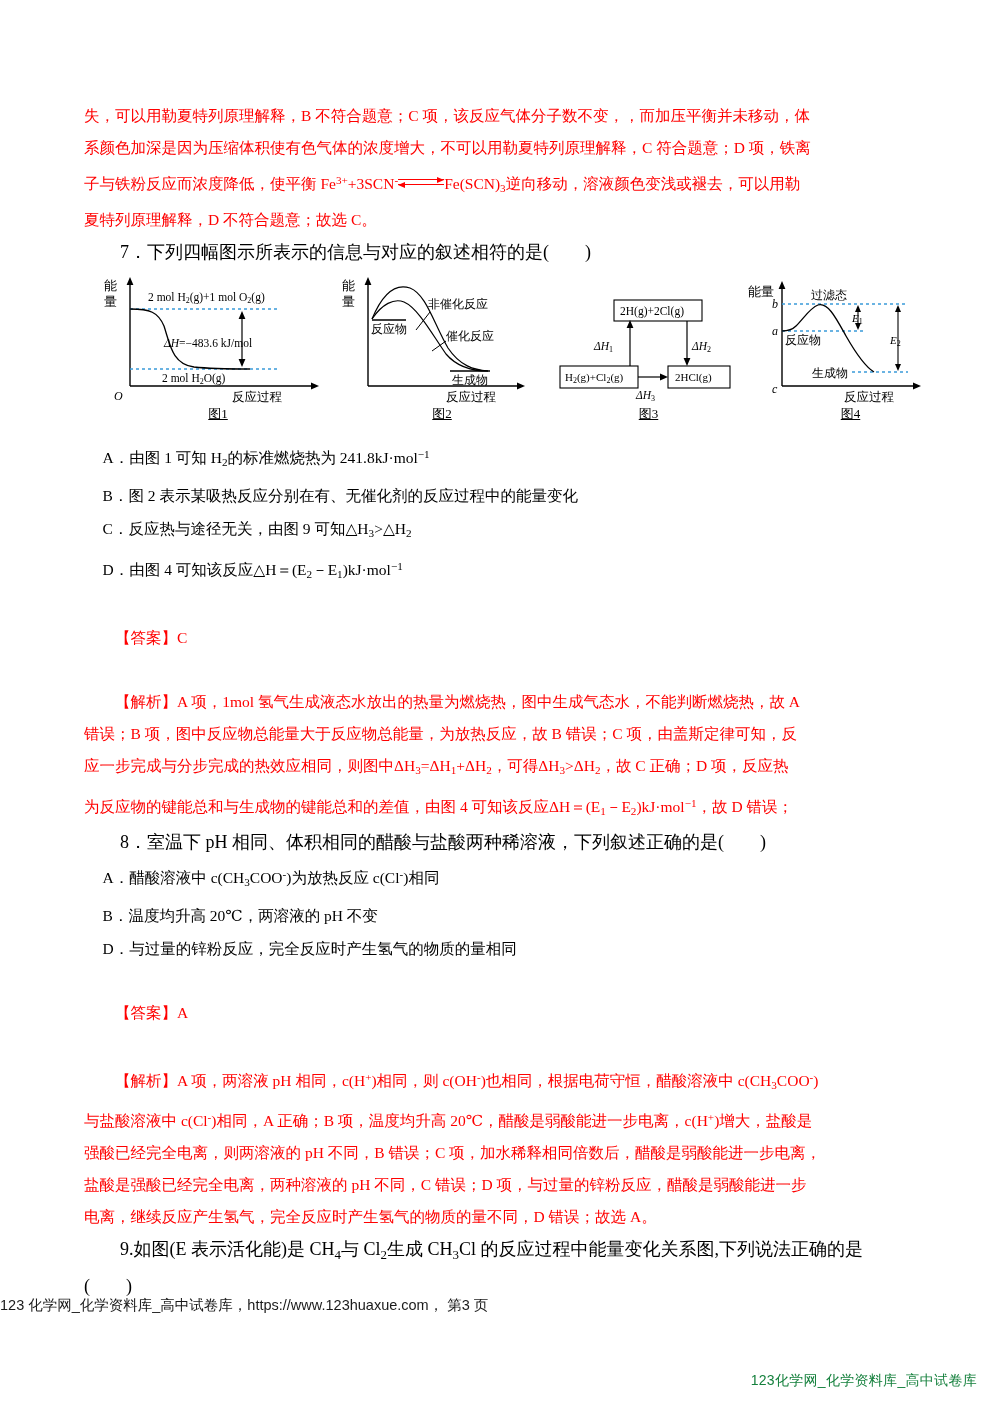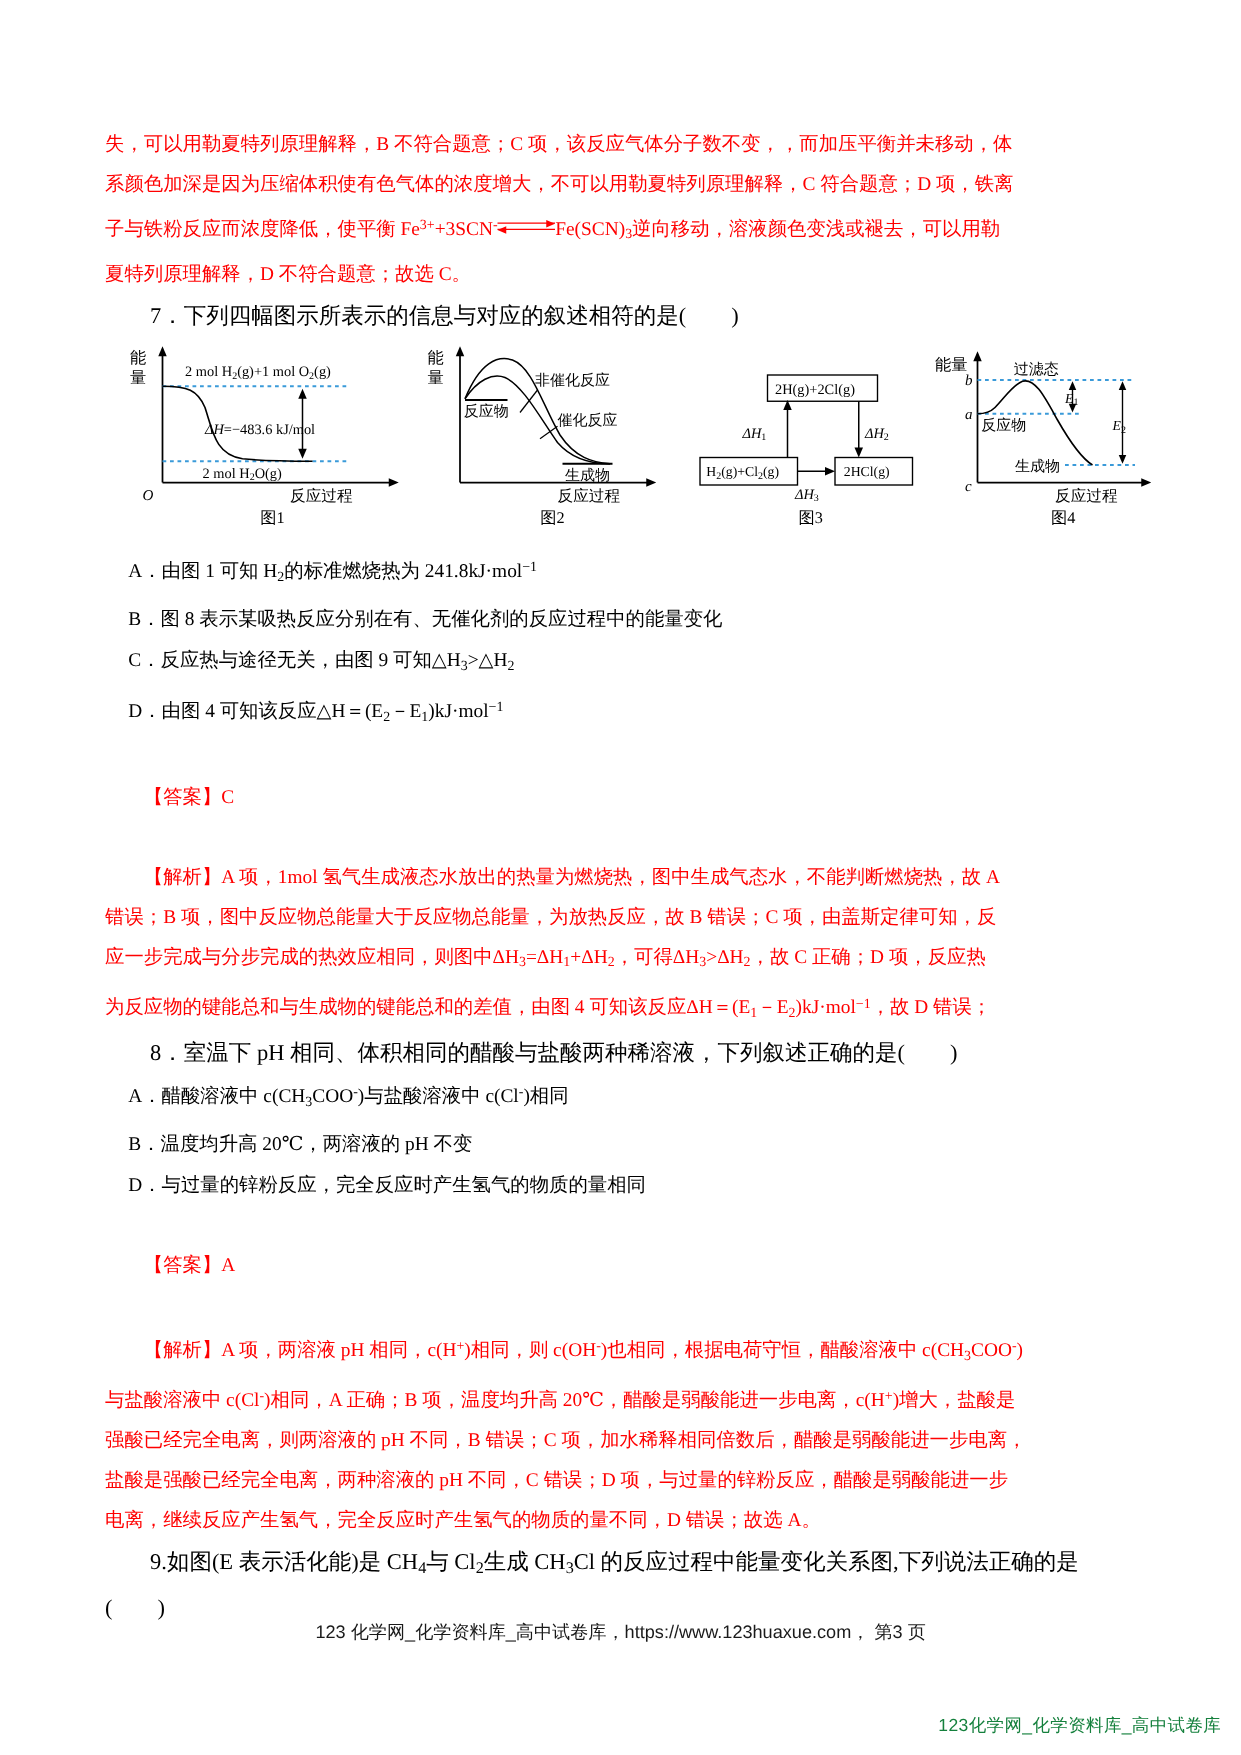--- a/index.html
+++ b/index.html
@@ -101,33 +101,33 @@
   .fig {
     position: absolute;
     top: 0;
   }
   .figcap {
     position: absolute;
     top: 131px;
     width: 100%;
     text-align: center;
     font-size: 13px;
+    text-decoration: underline;
   }
   .fig1 { left: 18px;  width: 232px; height: 150px; }
   .fig2 { left: 258px; width: 200px; height: 150px; }
   .fig3 { left: 472px; width: 185px; height: 150px; }
   .fig4 { left: 664px; width: 205px; height: 150px; }
 
   
   .footer {
     position: absolute;
     left: 0;
     top: 1296px;
     width: 993px;
-    text-align: center;
     font-size: 14.5px;
     color: #1a1a1a;
     font-family: "Liberation Sans", sans-serif;
   }
   .watermark {
     position: absolute;
     right: 16px;
     top: 1372px;
     font-size: 14px;
     color: #15803d;
@@ -252,21 +252,21 @@
         </svg>
         <div class="figcap">图4</div>
       </div>
 
     </div>
 
     <div class="opt blk">
       <span>A．</span><span>由图 1 可知 H</span><sub>2</sub><span>的标准燃烧热为 241.8kJ·mol</span><sup>−1</sup>
     </div>
     <div class="opt blk">
-      <span>B．</span><span>图 8 表示某吸热反应分别在有、无催化剂的反应过程中的能量变化</span>
+      <span>B．</span><span>图 2 表示某吸热反应分别在有、无催化剂的反应过程中的能量变化</span>
     </div>
     <div class="opt blk">
       <span>C．</span><span>反应热与途径无关，由图 9 可知△H</span><sub>3</sub><span>&gt;△H</span><sub>2</sub>
     </div>
     <div class="opt blk">
       <span>D．</span><span>由图 4 可知该反应△H＝(E</span><sub>2</sub><span>－E</span><sub>1</sub><span>)kJ·mol</span><sup>−1</sup>
     </div>
 
     <div class="red indent">
       <span>【答案】</span><span>C</span>
@@ -281,21 +281,21 @@
       </div>
       <div>
         <span>为反应物的键能总和与生成物的键能总和的差值，由图 4 可知该反应ΔH＝(E</span><sub>1</sub><span>－E</span><sub>2</sub><span>)kJ·mol</span><sup>−1</sup><span>，故 D 错误；</span>
       </div>
     </div>
 
     <div class="q-line blk">
       <span>8．</span><span>室温下 pH 相同、体积相同的醋酸与盐酸两种稀溶液，下列叙述正确的是(　　)</span>
     </div>
     <div class="opt blk">
-      <span>A．</span><span>醋酸溶液中 c(CH</span><sub>3</sub><span>COO</span><sup>-</sup><span>)与盐酸溶液中 c(Cl</span><sup>-</sup><span>)相同</span>
+      <span>A．</span><span>醋酸溶液中 c(CH</span><sub>3</sub><span>COO</span><sup>-</sup><span>)为放热反应 c(Cl</span><sup>-</sup><span>)相同</span>
     </div>
     <div class="opt blk">
       <span>B．</span><span>温度均升高 20℃，两溶液的 pH 不变</span>
     </div>
     <div class="opt blk">
       <span>D．</span><span>与过量的锌粉反应，完全反应时产生氢气的物质的量相同</span>
     </div>
 
     <div class="red indent">
       <span>【答案】</span><span>A</span>

